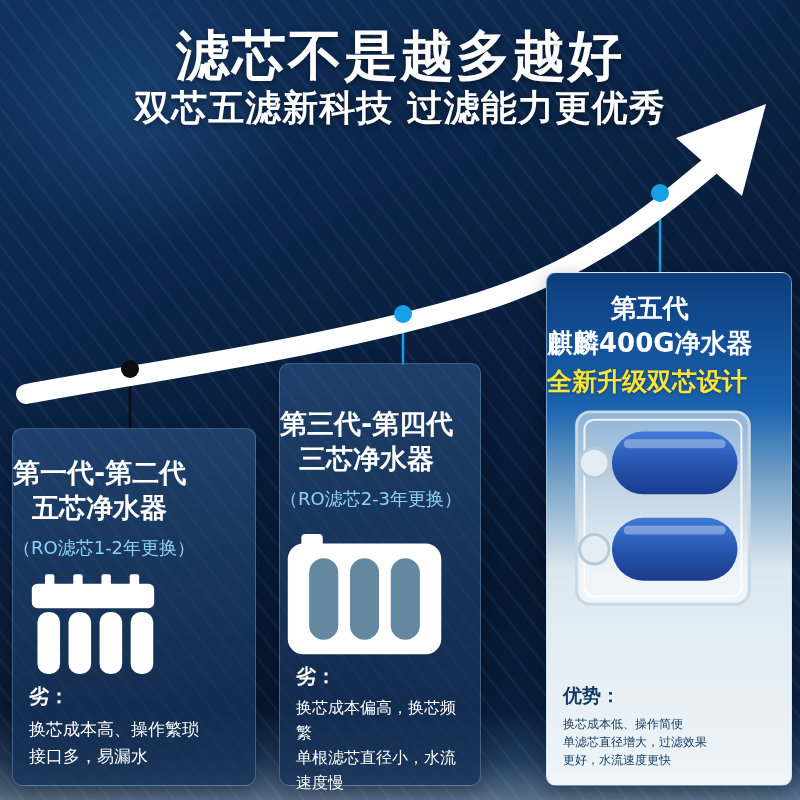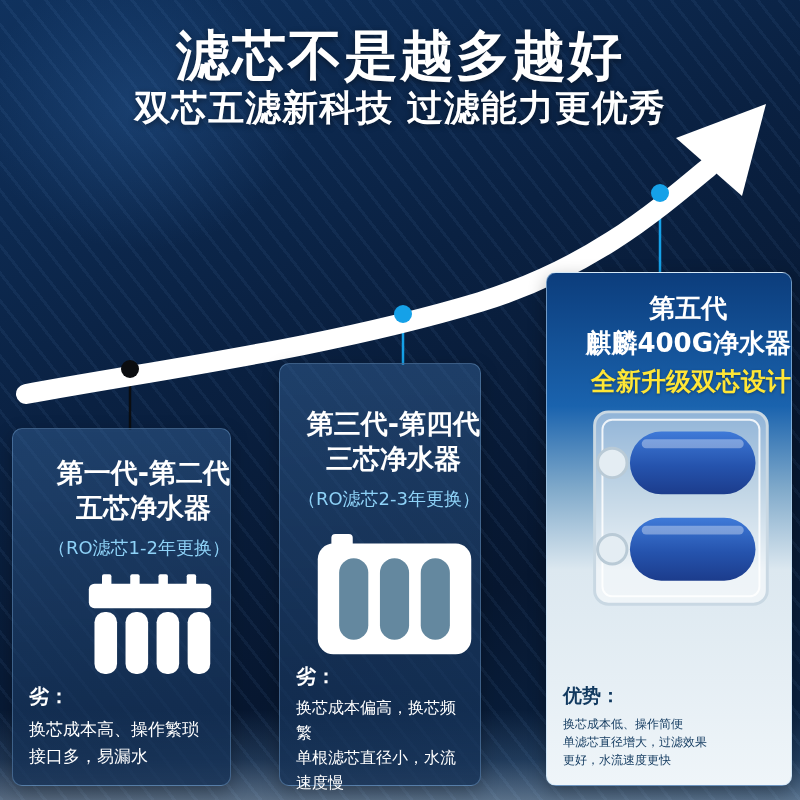--- a/index.html
+++ b/index.html
@@ -28,28 +28,28 @@
   }
   .subtitle {
     position:absolute; top:84px; width:100%; text-align:center;
     color:#fff; font-size:36px; font-weight:700; letter-spacing:1px;
     text-shadow:0 2px 6px rgba(0,0,0,.45);
   }
   .trend { position:absolute; inset:0; pointer-events:none; }
 
   .card {
     position:absolute; border-radius:10px;
-    display:flex; flex-direction:column; align-items:flex-end; text-align:center;
+    display:flex; flex-direction:column; align-items:flex-start; text-align:center;
   }
   .card.dark {
     background:linear-gradient(180deg,rgba(52,96,148,.50) 0%,rgba(19,47,84,.74) 100%);
     border:1px solid rgba(140,190,235,.35);
     box-shadow:0 6px 18px rgba(0,0,0,.28);
   }
-  .card1 { left:12px;  top:428px; width:219px; height:358px; }
+  .card1 { left:12px;  top:428px; width:244px; height:358px; }
   .card2 { left:279px; top:363px; width:202px; height:423px; }
   .card3 {
     left:546px; top:272px; width:246px; height:514px;
     background:linear-gradient(180deg,#0c3d7c 0%,#1a63ae 26%,#7fa9ca 42%,#dce8f0 58%,#eff5f9 100%);
     border:1px solid rgba(190,220,245,.55);
     box-shadow:0 6px 18px rgba(0,0,0,.32);
   }
   .card-title { color:#fff; font-size:27px; font-weight:800; line-height:1.3; }
   .card1 .card-title { margin-top:26px; }
   .card2 .card-title { margin-top:42px; }

